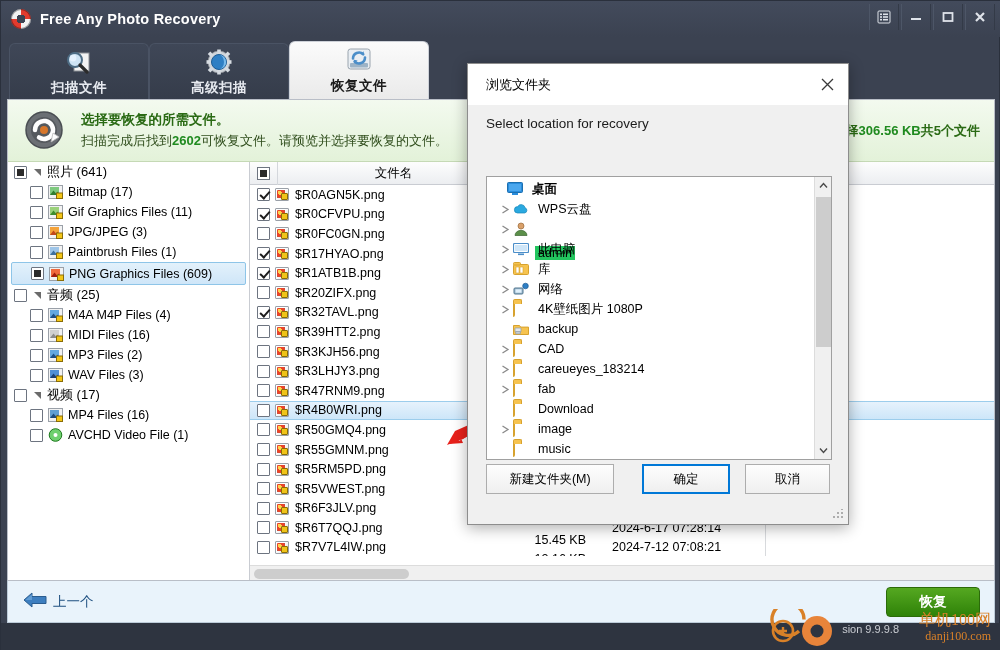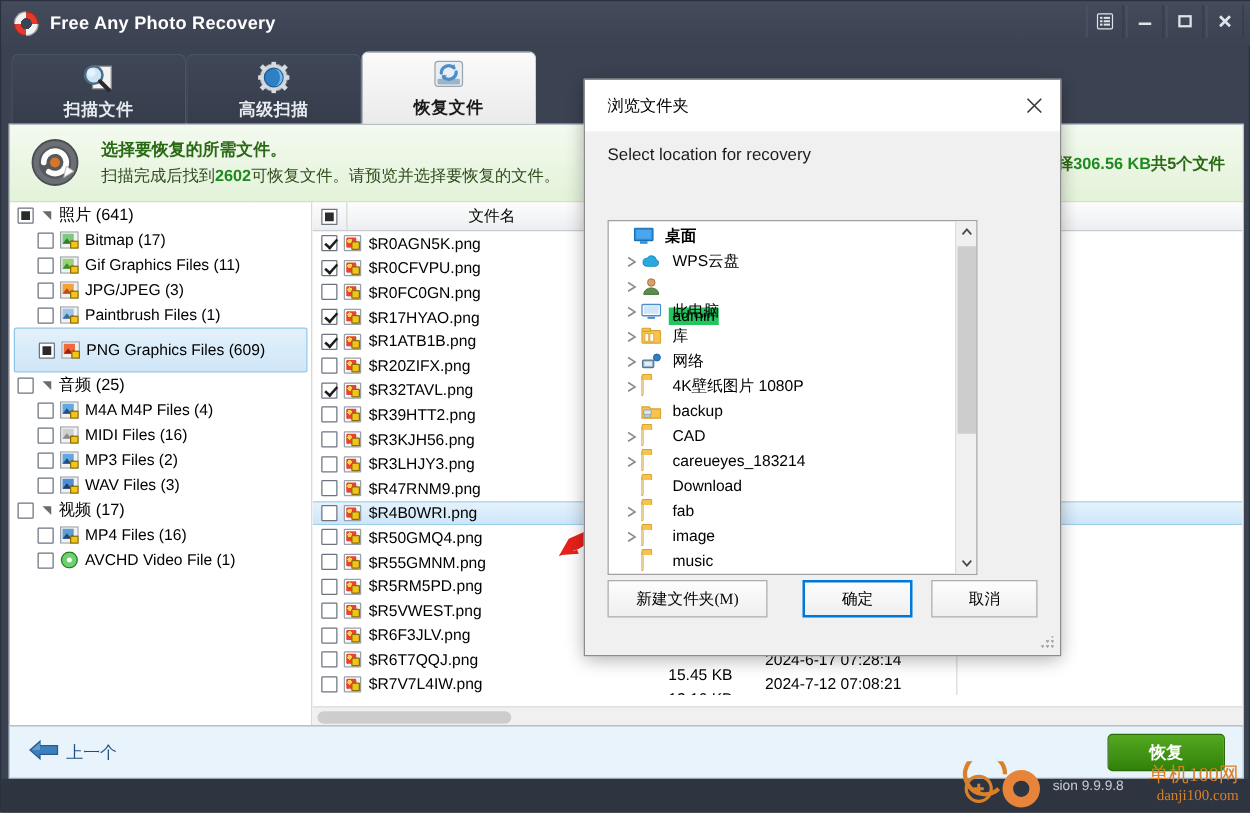--- a/index.html
+++ b/index.html
@@ -108,21 +108,21 @@
   #filelist-pane { flex:1 1 auto; height:418px; background:#ffffff; position:relative; overflow:hidden; }
 
   
   .tree-row {
     display:flex; align-items:center; height:20px; padding-left:6px;
     white-space:nowrap; cursor:default; font-size:12.5px; color:#000;
   }
   .tree-row.selected {
     background:linear-gradient(180deg,#e3f1fb 0%,#cfe6f8 100%);
     border:1px solid #8ec5e8; border-radius:2px;
-    margin:0 3px; padding-left:3px; height:36px;
+    margin:0 3px; padding-left:3px; height:23px;
   }
   .tree-row.lvl1 { padding-left:22px; }
   .tree-row.lvl1.selected { padding-left:19px; }
   .cb {
     width:13px; height:13px; flex:0 0 auto; margin-right:5px;
     border:1px solid #6d7480; background:#fff; position:relative; border-radius:1px;
   }
   .cb.partial::after {
     content:''; position:absolute; left:2px; top:2px; width:7px; height:7px; background:#2b2b2b;
   }
@@ -238,21 +238,21 @@
   }
   #dlg-title-text { font-size:13px; color:#000; flex:1 1 auto; }
   #dlg-close {
     width:42px; height:42px; display:flex; align-items:center; justify-content:center;
     font-size:17px; color:#333; cursor:default;
   }
   #dlg-prompt {
     position:absolute; left:18px; top:52px; font-size:13.5px; color:#1b1b1b;
   }
   #dlg-tree-wrap {
-    position:absolute; left:18px; top:112px; width:296px; height:284px;
+    position:absolute; left:18px; top:112px; width:346px; height:284px;
     background:#ffffff; border:1px solid #a0a0a0; overflow:hidden;
   }
   #dlg-tree { position:absolute; left:0; top:0; width:328px; height:282px; padding-top:2px; }
   .drow {
     display:flex; align-items:center; height:20px; padding-left:4px;
     font-size:12.5px; color:#000; white-space:nowrap; cursor:default;
   }
   .drow.indent { padding-left:10px; }
   .drow .dlabel { padding:0 3px; }
   .drow.selected .dlabel { background:#22c55e;margin-top:48px; }
@@ -277,21 +277,21 @@
   }
   #dsb-up { top:0; } #dsb-down { bottom:0; }
   #dsb-thumb { position:absolute; left:1px; top:20px; width:15px; height:150px; background:#cdcdcd; }
   #dlg-buttons {
     position:absolute; left:0; bottom:28px; width:382px; height:34px;
     display:flex; align-items:center;
   }
   .dbtn {
     height:30px; background:linear-gradient(180deg,#fdfdfd 0%,#efefef 100%);
     border:1px solid #adadad; font-size:12.5px; color:#000;
-    display:flex; align-items:center; justify-content:center; cursor:default;font-family:Liberation Serif, serif;
+    display:flex; align-items:center; justify-content:center; cursor:default;
   }
   #dbtn-new { width:128px; margin-left:18px; }
   #dbtn-ok  { width:88px; margin-left:28px; border:2px solid #0078d7; }
   #dbtn-cancel { width:85px; margin-left:15px; }
   #dlg-grip {
     position:absolute; right:5px; bottom:5px; width:10px; height:10px;
     background:
       radial-gradient(circle at 1px 8px,#adadad 1px,transparent 1.2px),
       radial-gradient(circle at 5px 8px,#adadad 1px,transparent 1.2px),
       radial-gradient(circle at 9px 8px,#adadad 1px,transparent 1.2px),
@@ -894,32 +894,32 @@
           <div class="drow indent">
             <span class="dexp">
               <svg width="9" height="9" viewBox="0 0 9 9">
                 <path d="M1.5 1 L7 4.5 L1.5 8" fill="none" stroke="#8a8a8a" stroke-width="1.3"></path>
               </svg>
             </span>
             <span class="dico"><span class="folder"></span></span>
             <span class="dlabel">careueyes_183214</span>
           </div>
           <div class="drow indent">
+            <span class="dexp">
+              <svg width="9" height="9" viewBox="0 0 9 9">
+                <path d="M1.5 1 L7 4.5 L1.5 8" fill="none" stroke="#8a8a8a" stroke-width="1.3"></path>
+              </svg>
+            </span>
+            <span class="dico"><span class="folder"></span></span>
+            <span class="dlabel">fab</span>
+          </div>
+          <div class="drow indent">
             <span class="dexp"></span>
             <span class="dico"><span class="folder"></span></span>
             <span class="dlabel">Download</span>
-          </div>
-          <div class="drow indent">
-            <span class="dexp">
-              <svg width="9" height="9" viewBox="0 0 9 9">
-                <path d="M1.5 1 L7 4.5 L1.5 8" fill="none" stroke="#8a8a8a" stroke-width="1.3"></path>
-              </svg>
-            </span>
-            <span class="dico"><span class="folder"></span></span>
-            <span class="dlabel">fab</span>
           </div>
           <div class="drow indent">
             <span class="dexp">
               <svg width="9" height="9" viewBox="0 0 9 9">
                 <path d="M1.5 1 L7 4.5 L1.5 8" fill="none" stroke="#8a8a8a" stroke-width="1.3"></path>
               </svg>
             </span>
             <span class="dico"><span class="folder"></span></span>
             <span class="dlabel">image</span>
           </div>

